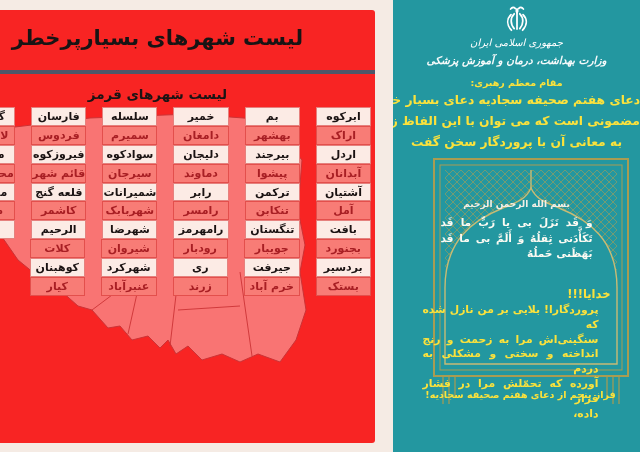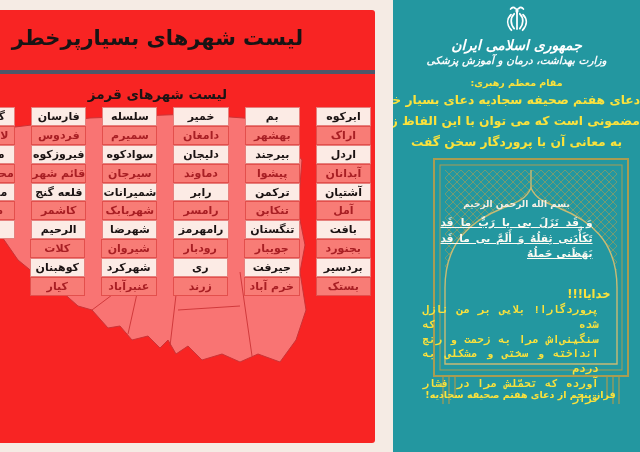--- a/index.html
+++ b/index.html
@@ -22,35 +22,35 @@
     font-size:11px;font-weight:700;border:1px solid rgba(210,42,42,.55);overflow:hidden;white-space:nowrap;margin-left:16px;}
   .trow:nth-child(odd) .cell{background:#fcebe5;color:#1a1212;}
   .trow:nth-child(even) .cell{background:#f87c76;color:#a81f24;}
   .trow .cell.empty{background:transparent !important;border:none;}
 
   
   .teal-panel{position:absolute;left:393px;top:0;width:247px;height:452px;
     background:#2397a0;color:#fff;overflow:hidden;}
   .tp-center{position:absolute;left:0;width:100%;text-align:center;}
   .emblem{top:5px;height:32px;}
-  .gov1{top:37px;font-size:14px;font-style:italic;font-weight:700;}
+  .gov1{top:37px;font-size:10px;font-style:italic;font-weight:400;}
   .gov2{top:54px;font-size:10.5px;font-style:italic;font-weight:700;opacity:.96;}
   .leader{top:77px;font-size:9.5px;font-weight:800;color:#fbe23c;}
   .quote{top:90px;font-size:12.3px;font-weight:800;color:#fbe23c;line-height:21px;}
   .quote div{white-space:nowrap;}
   .frame-wrap{position:absolute;left:40px;top:158px;width:196px;height:248px;}
   .bismillah{top:199px;font-size:9px;font-weight:700;color:#f3efe6;}
   .verse{position:absolute;left:0;right:0;top:215px;margin:0 auto;width:152px;
-    font-size:10.6px;font-weight:700;color:#fdfbf3;line-height:15.5px;text-decoration:underline;}
+    font-size:10.6px;font-weight:700;color:#fdfbf3;line-height:15.5px;}
   .verse div{text-align:justify;text-align-last:justify;}
   .verse div.last{text-align-last:right;}
   .tr-intro{position:absolute;left:12px;right:0;top:287px;margin:0 auto;width:176px;
     text-align:right;font-size:11.5px;font-weight:800;color:#fbe23c;}
   .translation{position:absolute;left:0;right:12px;top:303px;margin:0 auto;width:176px;
-    font-size:10.8px;font-weight:800;color:#fbe23c;line-height:14.8px;font-family:Liberation Mono, monospace;}
+    font-size:10.8px;font-weight:800;color:#fbe23c;line-height:14.8px;}
   .translation div{text-align:justify;text-align-last:justify;}
   .translation div.last{text-align-last:right;}
   .caption{top:389px;font-size:9.5px;font-weight:800;color:#fbe23c;padding-left:8px;}
   .signature{top:410px;font-size:11.5px;font-style:italic;font-weight:700;color:#fdfdf6;}
 </style>
 </head>
 <body>
 
 <div id="stage">
 
@@ -205,17 +205,18 @@
         <div>تَکَأَّدَنی ثِقلُهُ وَ أَلَمَّ بی ما قَد</div>
         <div class="last">بَهَظَنی حَملُهُ</div>
       </div>
 
     <div class="tr-intro">خدایا!!!</div>
     <div class="translation" id="translationLines">
         <div>پروردگارا! بلایی بر من نازل شده که</div>
         <div>سنگینی‌اش مرا به زحمت و رنج</div>
         <div>انداخته و سختی و مشکلی به دردم</div>
         <div>آورده که تحمّلش مرا در فشار قرار</div>
+        <div class="last">داده،</div>
       </div>
 
     <div class="tp-center caption">فراز پنجم از دعای هفتم صحیفه سجادیه!</div>
   </div>
 </div>
 
 </body></html>

